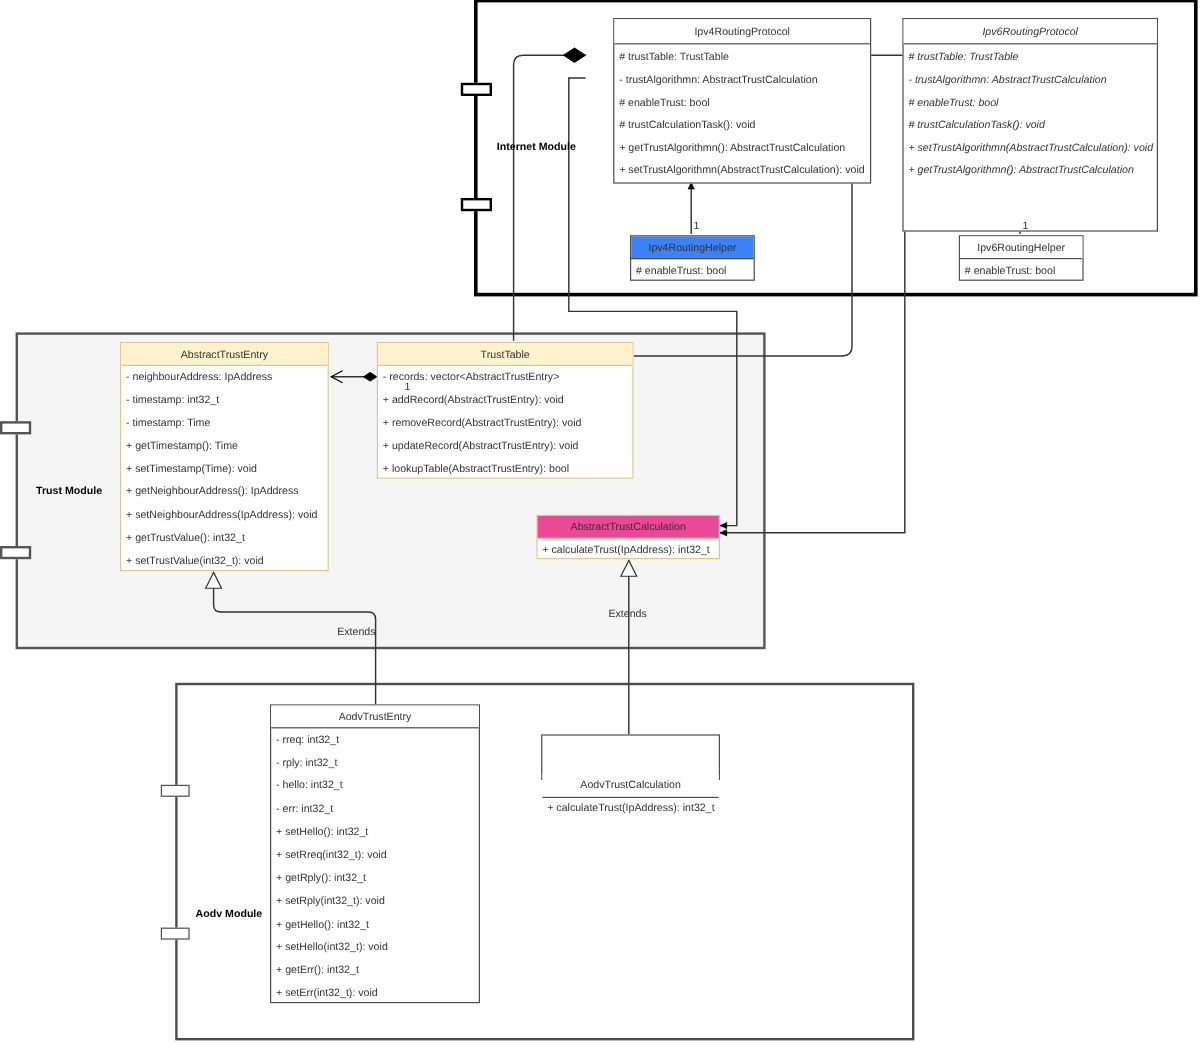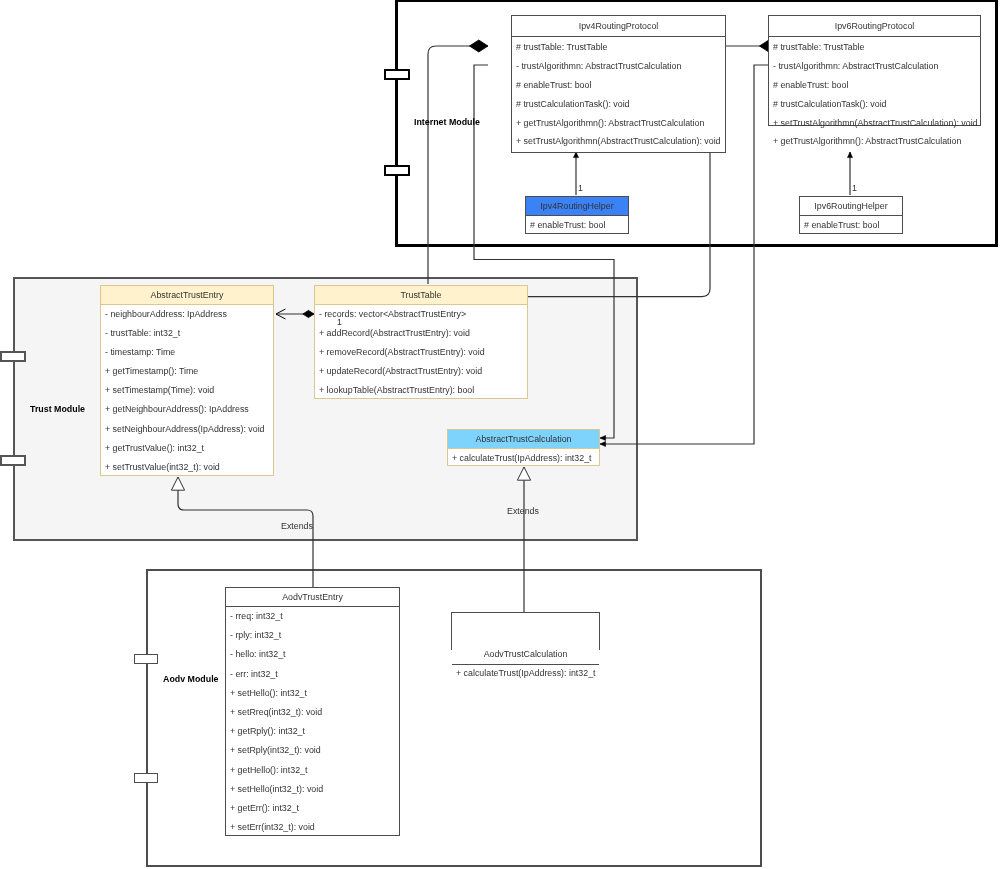--- a/index.html
+++ b/index.html
@@ -79,21 +79,21 @@
       <div class="hdr" style="height:21px;line-height:20px;background:#ffffff;border-bottom-color:#4d4d4d;">Ipv4RoutingProtocol</div>
       <div class="body" style="padding-top:1px;">
         <div class="row" style="height:18.9px;line-height:18.9px;"># trustTable: TrustTable</div>
         <div class="row" style="height:18.9px;line-height:18.9px;">- trustAlgorithmn: AbstractTrustCalculation</div>
         <div class="row" style="height:18.9px;line-height:18.9px;"># enableTrust: bool</div>
         <div class="row" style="height:18.9px;line-height:18.9px;"># trustCalculationTask(): void</div>
         <div class="row" style="height:18.9px;line-height:18.9px;">+ getTrustAlgorithmn(): AbstractTrustCalculation</div>
         <div class="row" style="height:18.9px;line-height:18.9px;">+ setTrustAlgorithmn(AbstractTrustCalculation): void</div>
       </div>
     </div>
-    <div class="umlbox" style="left:768px;top:15px;width:213px;height:111px;border-color:#4d4d4d;">
+    <div class="umlbox" style="left:752px;top:15px;width:213px;height:178px;border-color:#4d4d4d;font-style:italic;">
       <div class="hdr" style="height:21px;line-height:20px;background:#ffffff;border-bottom-color:#4d4d4d;">Ipv6RoutingProtocol</div>
       <div class="body" style="padding-top:1px;">
         <div class="row" style="height:18.9px;line-height:18.9px;"># trustTable: TrustTable</div>
         <div class="row" style="height:18.9px;line-height:18.9px;">- trustAlgorithmn: AbstractTrustCalculation</div>
         <div class="row" style="height:18.9px;line-height:18.9px;"># enableTrust: bool</div>
         <div class="row" style="height:18.9px;line-height:18.9px;"># trustCalculationTask(): void</div>
         <div class="row" style="height:18.9px;line-height:18.9px;">+ setTrustAlgorithmn(AbstractTrustCalculation): void</div>
         <div class="row" style="height:18.9px;line-height:18.9px;">+ getTrustAlgorithmn(): AbstractTrustCalculation</div>
       </div>
     </div>
@@ -106,42 +106,42 @@
     <div class="umlbox" style="left:799px;top:196px;width:104px;height:38px;border-color:#4d4d4d;">
       <div class="hdr" style="height:19px;line-height:18px;background:#ffffff;border-bottom-color:#4d4d4d;">Ipv6RoutingHelper</div>
       <div class="body" style="padding-top:0px;">
         <div class="row" style="height:19px;line-height:19px;"># enableTrust: bool</div>
       </div>
     </div>
     <div class="umlbox" style="left:100px;top:285px;width:174px;height:191px;border-color:#dbc891;">
       <div class="hdr" style="height:19px;line-height:18px;background:#fff2cc;border-bottom-color:#dbc891;">AbstractTrustEntry</div>
       <div class="body" style="padding-top:0px;">
         <div class="row" style="height:19.1px;line-height:19.1px;">- neighbourAddress: IpAddress</div>
-        <div class="row" style="height:19.1px;line-height:19.1px;">- trustTable: int32_t</div>
+        <div class="row" style="height:19.1px;line-height:19.1px;">- timestamp: int32_t</div>
         <div class="row" style="height:19.1px;line-height:19.1px;">- timestamp: Time</div>
         <div class="row" style="height:19.1px;line-height:19.1px;">+ getTimestamp(): Time</div>
         <div class="row" style="height:19.1px;line-height:19.1px;">+ setTimestamp(Time): void</div>
         <div class="row" style="height:19.1px;line-height:19.1px;">+ getNeighbourAddress(): IpAddress</div>
         <div class="row" style="height:19.1px;line-height:19.1px;">+ setNeighbourAddress(IpAddress): void</div>
         <div class="row" style="height:19.1px;line-height:19.1px;">+ getTrustValue(): int32_t</div>
         <div class="row" style="height:19.1px;line-height:19.1px;">+ setTrustValue(int32_t): void</div>
       </div>
     </div>
     <div class="umlbox" style="left:314px;top:285px;width:214px;height:114px;border-color:#dbc891;">
       <div class="hdr" style="height:19px;line-height:18px;background:#fff2cc;border-bottom-color:#dbc891;">TrustTable</div>
       <div class="body" style="padding-top:0px;">
         <div class="row" style="height:19px;line-height:19px;">- records: vector&lt;AbstractTrustEntry&gt;</div>
         <div class="row" style="height:19px;line-height:19px;">+ addRecord(AbstractTrustEntry): void</div>
         <div class="row" style="height:19px;line-height:19px;">+ removeRecord(AbstractTrustEntry): void</div>
         <div class="row" style="height:19px;line-height:19px;">+ updateRecord(AbstractTrustEntry): void</div>
         <div class="row" style="height:19px;line-height:19px;">+ lookupTable(AbstractTrustEntry): bool</div>
       </div>
     </div>
     <div class="umlbox" style="left:447px;top:429px;width:153px;height:37px;border-color:#dbc891;">
-      <div class="hdr" style="height:19px;line-height:18px;background:#7dd3fc;border-bottom-color:#dbc891;">AbstractTrustCalculation</div>
+      <div class="hdr" style="height:19px;line-height:18px;background:#ec4899;border-bottom-color:#dbc891;">AbstractTrustCalculation</div>
       <div class="body" style="padding-top:0px;">
         <div class="row" style="height:18px;line-height:18px;">+ calculateTrust(IpAddress): int32_t</div>
       </div>
     </div>
     <div class="umlbox" style="left:225px;top:587px;width:175px;height:249px;border-color:#4d4d4d;">
       <div class="hdr" style="height:19px;line-height:18px;background:#ffffff;border-bottom-color:#4d4d4d;">AodvTrustEntry</div>
       <div class="body" style="padding-top:0px;">
         <div class="row" style="height:19.2px;line-height:19.2px;">- rreq: int32_t</div>
         <div class="row" style="height:19.2px;line-height:19.2px;">- rply: int32_t</div>
         <div class="row" style="height:19.2px;line-height:19.2px;">- hello: int32_t</div>
@@ -159,20 +159,20 @@
     <div class="umlbox" style="left:451px;top:612px;width:149px;height:38px;border-color:#4d4d4d;">
       <div class="hdr" style="height:20px;line-height:19px;background:#ffffff;border-bottom-color:#4d4d4d;margin-top:32px;">AodvTrustCalculation</div>
       <div class="body" style="padding-top:0px;">
         <div class="row" style="height:16px;line-height:16px;">+ calculateTrust(IpAddress): int32_t</div>
       </div>
     </div>
   </div>
   <div id="layer-labels">
     <div class="modlabel" style="left:414px;top:117px;">Internet Module</div>
     <div class="modlabel" style="left:30px;top:404px;text-align:center;">Trust Module</div>
-    <div class="modlabel" style="left:163px;top:674px;">Aodv Module</div>
+    <div class="modlabel" style="left:163px;top:756px;">Aodv Module</div>
     <div class="edgelabel" style="left:337px;top:317px;">1</div>
     <div class="edgelabel" style="left:281px;top:521px;">Extends</div>
     <div class="edgelabel" style="left:507px;top:506px;">Extends</div>
     <div class="edgelabel" style="left:578px;top:183px;">1</div>
     <div class="edgelabel" style="left:852px;top:183px;">1</div>
   </div>
 </div>
 
 </body></html>

